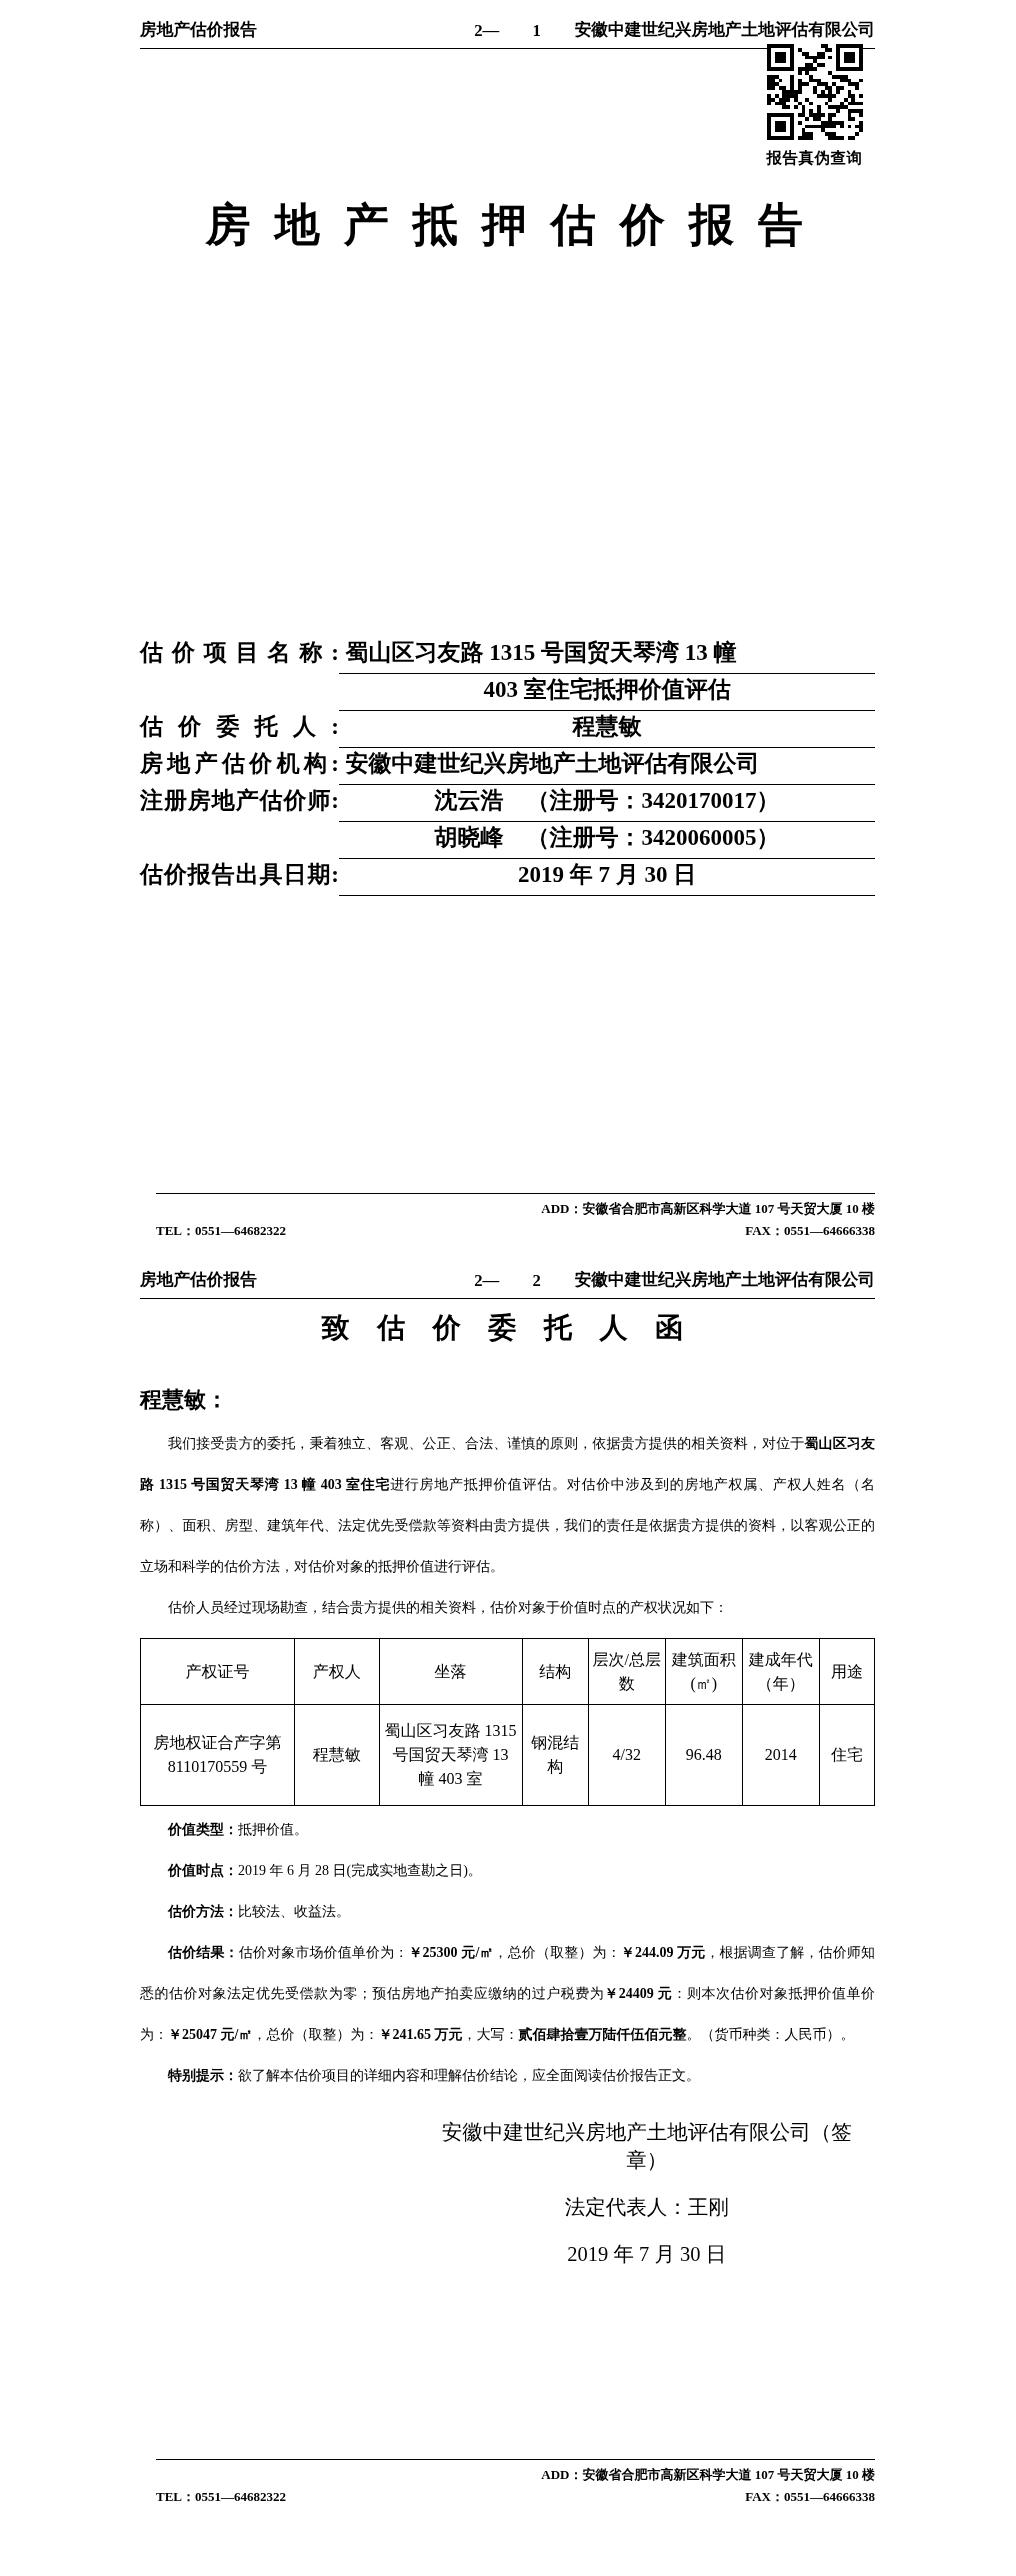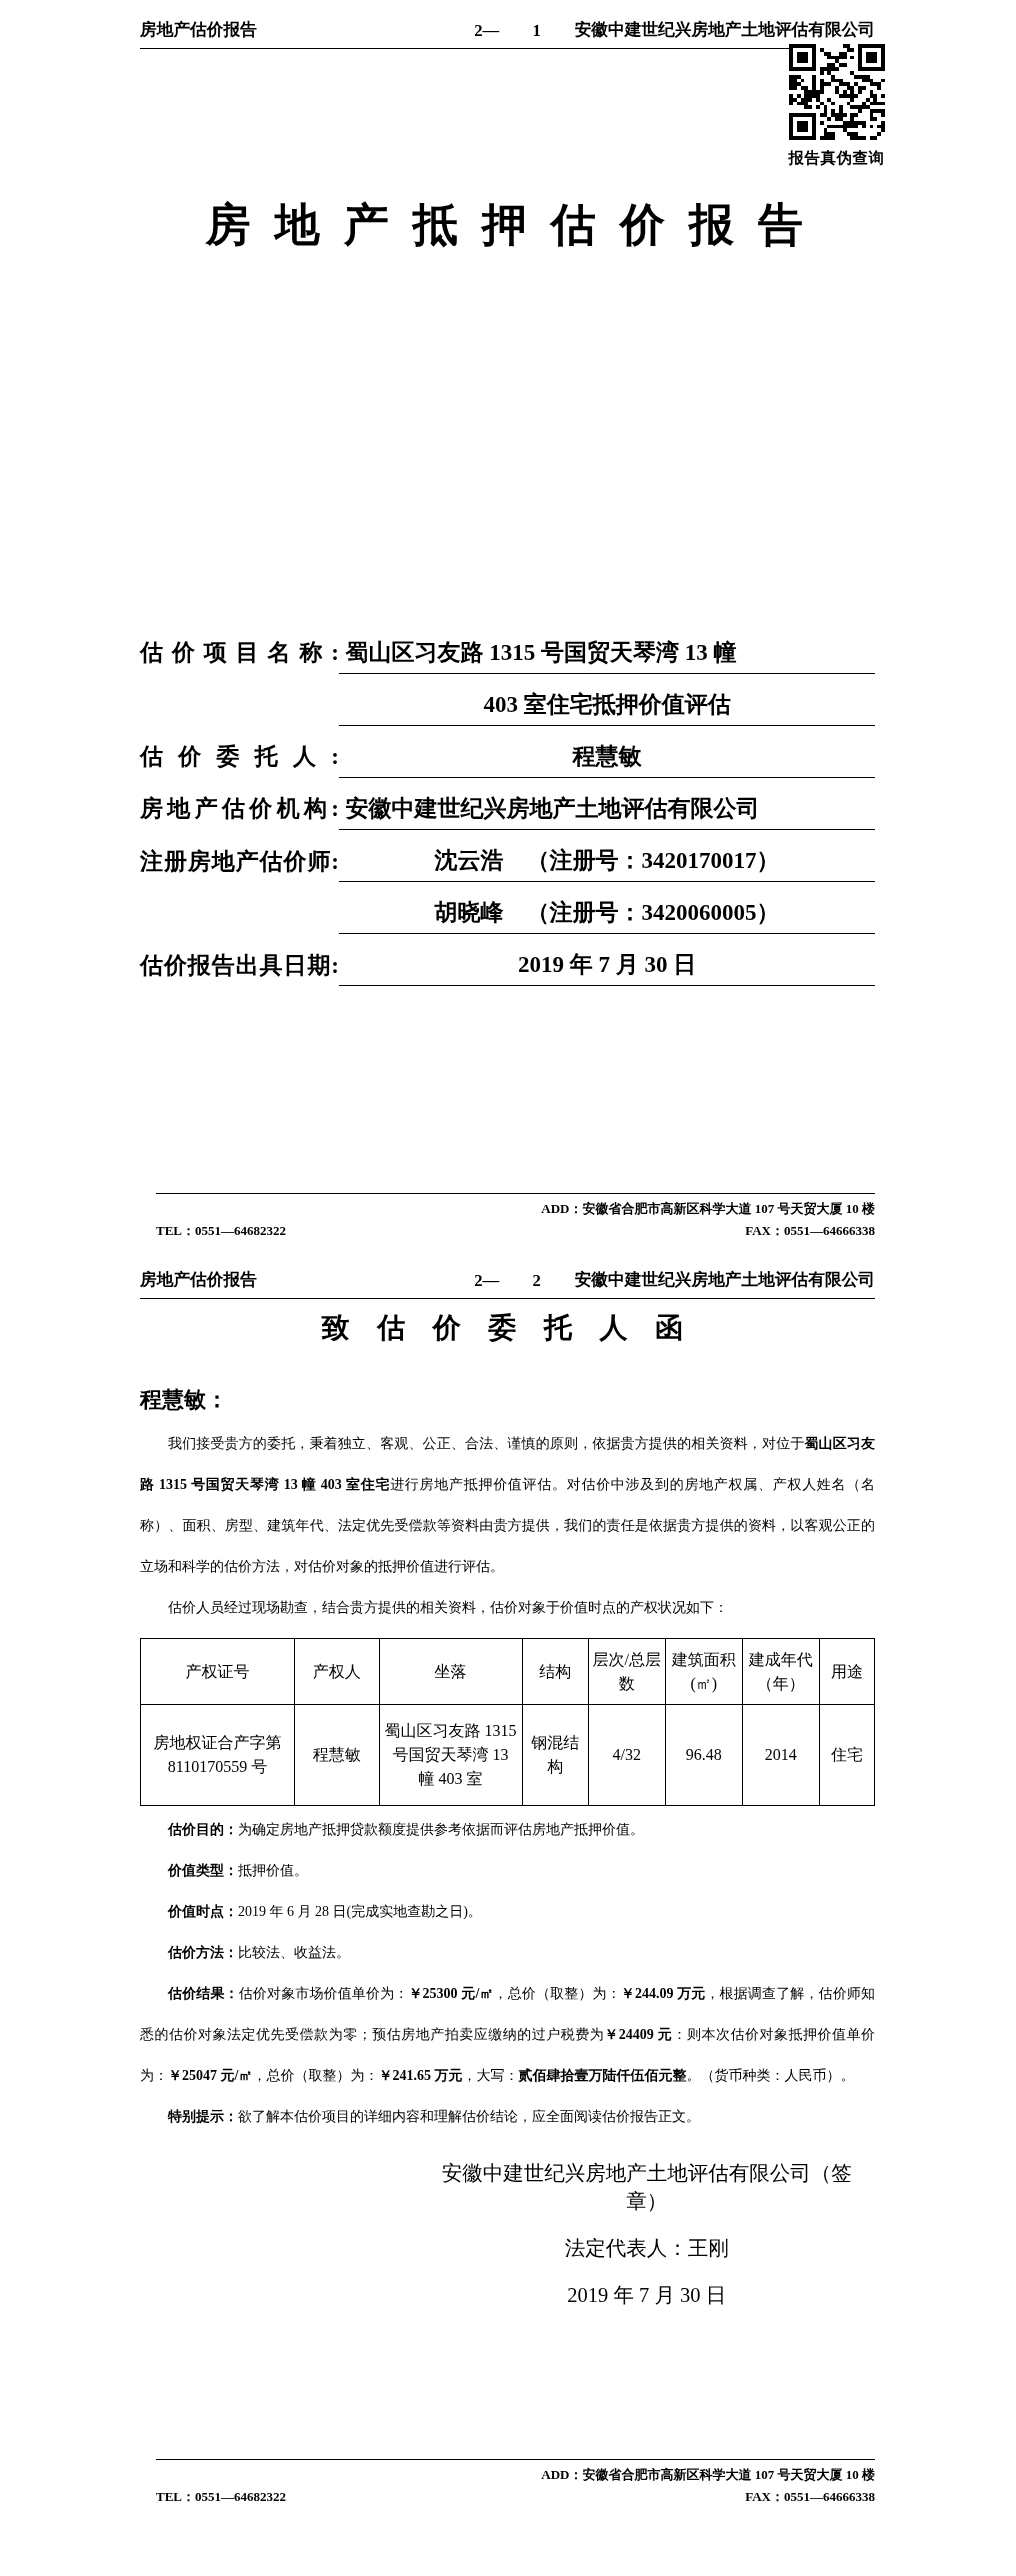--- a/index.html
+++ b/index.html
@@ -6,29 +6,29 @@
   body{width:1017px;background:#ffffff;color:#000;font-family:"Liberation Serif","DejaVu Serif",serif;}
   .page{position:relative;width:1017px;background:#fff;overflow:hidden;}
   .page-1{height:1250px;}
   .page-2{height:1326px;}
   .content{padding:8px 142px 0 140px;}
 
   .pg-header{position:relative;display:flex;justify-content:space-between;align-items:flex-end;
     padding:10.3px 0 6.4px;border-bottom:1.3px solid #000;font-size:16.7px;font-weight:bold;}
   .hdr-center{position:absolute;left:0;right:0;bottom:6.4px;text-align:center;white-space:pre;}
 
-  .qr-box{position:absolute;top:44px;right:132px;width:97px;text-align:center;margin-left:34px;}
+  .qr-box{position:absolute;top:44px;right:154px;width:97px;text-align:center;margin-left:34px;}
   .qr-box svg{width:96px;height:96px;display:block;margin:0 auto;background:#fff;}
   .qr-caption{margin-top:7.7px;font-size:15.4px;font-weight:bold;letter-spacing:0.6px;white-space:nowrap;}
 
   .cover-title{margin:146px 0 0;text-align:center;font-size:45px;font-weight:bold;letter-spacing:6.4px;white-space:nowrap;}
   .cover-no{margin-top:54px;text-align:center;font-size:24px;font-weight:bold;}
 
   .form{margin-top:382px;font-size:23px;font-weight:bold;}
-  .frow{display:flex;align-items:center;margin-bottom:15px;}
+  .frow{display:flex;align-items:flex-start;margin-bottom:0;}
   .flabel{flex:none;width:199px;text-align:justify;text-align-last:justify;padding-bottom:5.1px;}
   .fval{flex:1;border-bottom:1.3px solid #000;padding:0 6.4px 5.1px;text-align:center;min-height:31px;}
   .fval.left{text-align:left;}
 
   .pg-footer{position:absolute;left:156px;right:142px;border-top:1.3px solid #000;padding-top:6.4px;
     font-size:13px;font-weight:bold;text-align:right;}
   .page-1 .pg-footer{bottom:10.3px;}
   .page-2 .pg-footer{bottom:70px;}
   .ft-row{display:flex;justify-content:space-between;margin-top:3.8px;}
 
@@ -447,21 +447,20 @@
           <td>钢混结构</td>
           <td>4/32</td>
           <td>96.48</td>
           <td>2014</td>
           <td>住宅</td>
         </tr>
       </tbody>
     </table>
 
     <div class="items">
-        <p class="para"><span class="b">估价目的：</span><span>为确定房地产抵押贷款额度提供参考依据而评估房地产抵押价值。</span></p>
         <p class="para"><span class="b">价值类型：</span><span>抵押价值。</span></p>
         <p class="para"><span class="b">价值时点：</span><span>2019 年 6 月 28 日(完成实地查勘之日)。</span></p>
         <p class="para"><span class="b">估价方法：</span><span>比较法、收益法。</span></p>
         <p class="para"><span class="b">估价结果：</span><span>估价对象市场价值单价为：</span><span class="b u">￥25300 元/㎡</span><span>，总价（取整）为：</span><span class="b u">￥244.09 万元</span><span>，根据调查了解，估价师知悉的估价对象法定优先受偿款为零；预估房地产拍卖应缴纳的过户税费为</span><span class="b u">￥24409 元</span><span>：则本次估价对象抵押价值单价为：</span><span class="b u">￥25047 元/㎡</span><span>，总价（取整）为：</span><span class="b u">￥241.65 万元</span><span>，大写：</span><span class="b u">贰佰肆拾壹万陆仟伍佰元整</span><span>。（货币种类：人民币）。</span></p>
         <p class="para"><span class="b">特别提示：</span><span>欲了解本估价项目的详细内容和理解估价结论，应全面阅读估价报告正文。</span></p>
       </div>
 
     <div class="sig">
       <p>安徽中建世纪兴房地产土地评估有限公司（签章）</p>
       <p>法定代表人：王刚</p>

